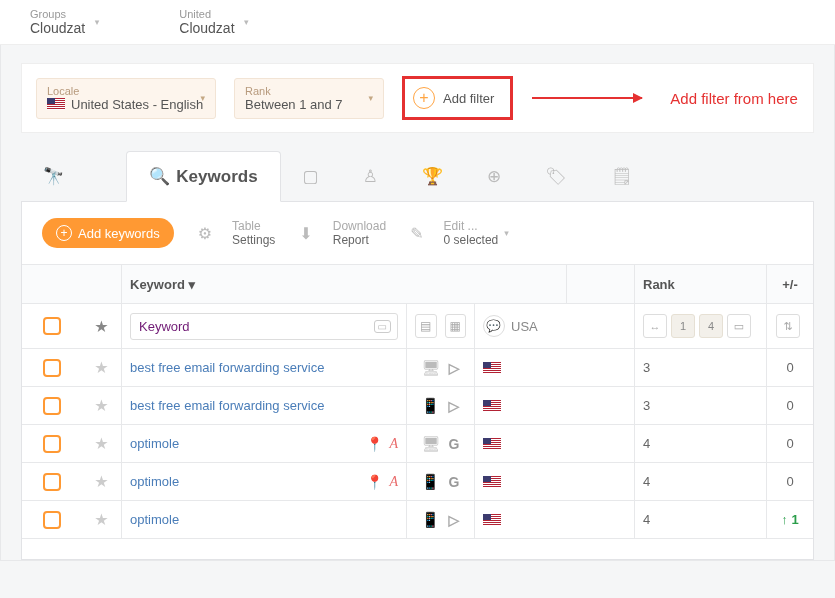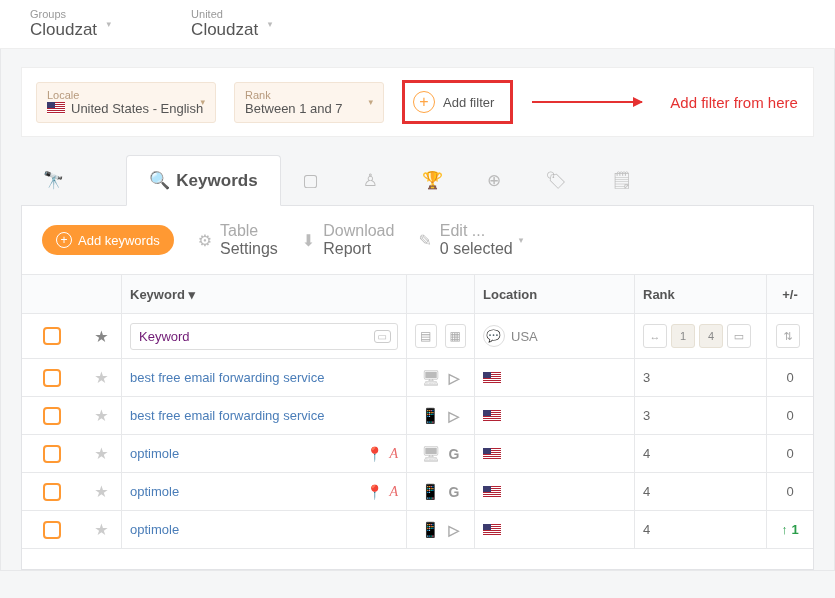--- a/index.html
+++ b/index.html
@@ -1,20 +1,20 @@
 <!DOCTYPE html>
 <html><head>
 <meta charset="utf-8">
 <style>
 * { box-sizing: border-box; margin: 0; padding: 0; }
 body { font-family: Arial, sans-serif; font-size: 13px; color: #555; background: #f5f6f7; width: 835px; }
 .top-bar { background: #fff; padding: 8px 30px; display: flex; gap: 80px; border-bottom: 1px solid #eee; }
 .top-selector { display: flex; flex-direction: column; position: relative; padding-right: 14px; }
 .top-selector .lbl { color: #999; font-size: 11px; }
-.top-selector .val { color: #555; font-size: 17px; }
+.top-selector .val { color: #555; font-size: 14px; }
 .top-selector .caret { position: absolute; right: 0; top: 50%; transform: translateY(-50%); color: #bbb; font-size: 9px; }
 
 .main-area { padding: 18px 20px 0 20px; background: #f5f6f7; border: 1px solid #e7e8ea; border-top: none; margin: 0; }
 
 .filter-bar { background: #fff; padding: 12px 14px; display: flex; align-items: center; gap: 18px; border: 1px solid #eee; }
 .filter-chip { background: #fdf5ed; border: 1px solid #f2e4d5; border-radius: 3px; padding: 6px 10px; display: flex; flex-direction: column; min-width: 180px; position: relative; }
 .filter-chip .lbl { color: #b79a7d; font-size: 11px; }
 .filter-chip .val { color: #555; font-size: 13px; display: flex; align-items: center; gap: 6px; }
 .filter-chip .caret { position: absolute; right: 10px; top: 50%; transform: translateY(-50%); color: #c4a884; font-size: 9px; }
 .rank-chip { min-width: 150px; }
@@ -31,21 +31,21 @@
 .tab.active { background: #fff; border: 1px solid #e2e3e6; border-bottom: 1px solid #fff; margin-bottom: -1px; color: #555; font-weight: bold; border-radius: 4px 4px 0 0; margin-left: 40px; }
 .tab.active .ticon { color: #555; }
 .ticon { font-size: 17px; color: #bbb; }
 
 .content-panel { background: #fff; border: 1px solid #e2e3e6; border-top: none; padding: 0 0 20px 0; }
 .toolbar { display: flex; align-items: center; gap: 24px; padding: 16px 20px; }
 .add-kw-btn { background: #ff9933; color: #fff; border: none; border-radius: 16px; padding: 7px 14px; font-size: 13px; display: flex; align-items: center; gap: 6px; cursor: pointer; }
 .add-kw-btn .plus { width: 16px; height: 16px; border: 1.5px solid #fff; border-radius: 50%; display: flex; align-items: center; justify-content: center; font-size: 12px; line-height:1; }
 .tool-item { display: flex; align-items: center; gap: 8px; color: #888; cursor: pointer; }
 .tool-item .ti-icon { color: #bbb; font-size: 16px; }
-.tool-item .ti-text { display: flex; flex-direction: column; font-size: 16px; }
+.tool-item .ti-text { display: flex; flex-direction: column; font-size: 12px; margin-left: 12px; }
 .tool-item .ti-text .l1 { color: #aaa; }
 .tool-item .ti-text .l2 { color: #666; }
 .tool-caret { color: #bbb; font-size: 9px; margin-left: -2px; }
 
 .grid { border-top: 1px solid #e7e8ea; }
 .row { display: flex; border-bottom: 1px solid #e7e8ea; min-height: 38px; }
 .cell { border-right: 1px solid #e7e8ea; display: flex; align-items: center; padding: 0 8px; }
 .c-chk { width: 60px; justify-content: center; border-right: none; }
 .c-fav { width: 40px; justify-content: center; }
 .c-kw { flex: 1; min-width: 0; text-align: center; }
@@ -170,23 +170,20 @@
 
     <div class="grid">
 
       <div class="row hdr">
         <div class="cell c-chk"></div>
         <div class="cell c-fav"></div>
         <div class="cell c-kw">
             <span>Keyword ▾</span>
           </div>
         <div class="cell c-ic"></div>
-        <div class="cell c-loc">
-            <span>Location</span>
-          </div>
         <div class="cell c-rank">
             <span>Rank</span>
           </div>
         <div class="cell c-pm">
             <span>+/-</span>
           </div>
       </div>
 
       <div class="row filter-row">
         <div class="cell c-chk">

